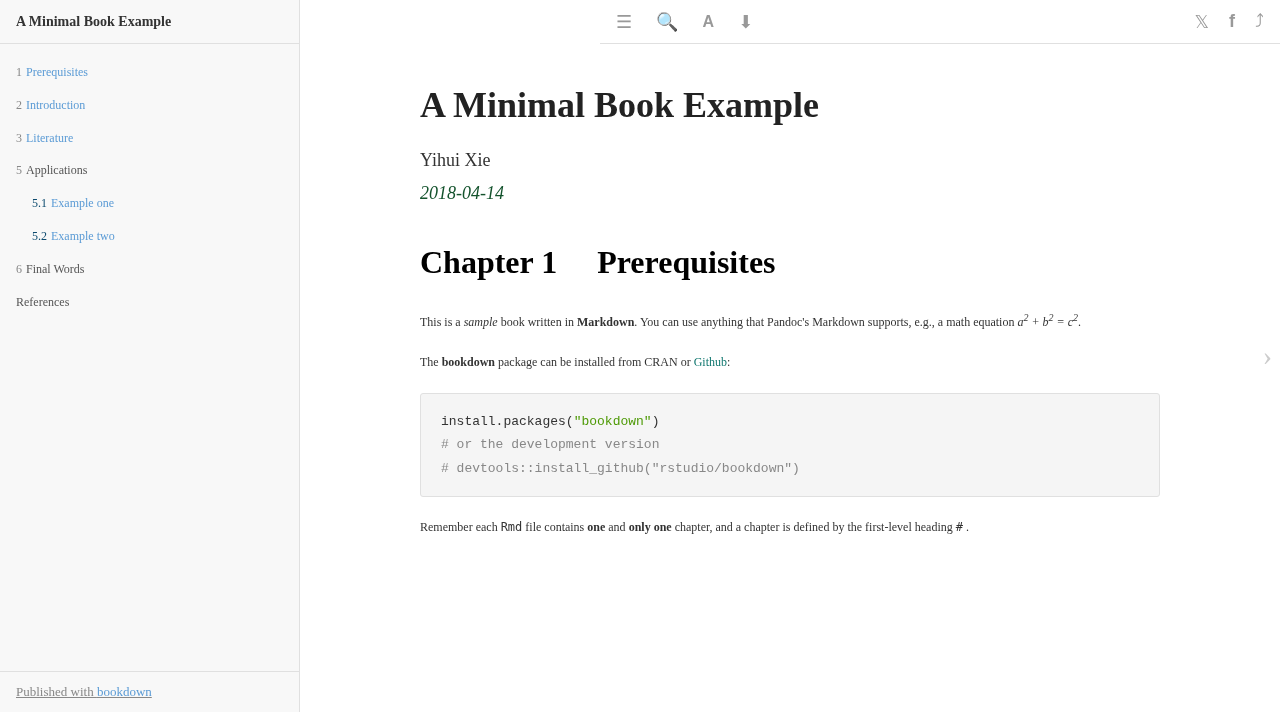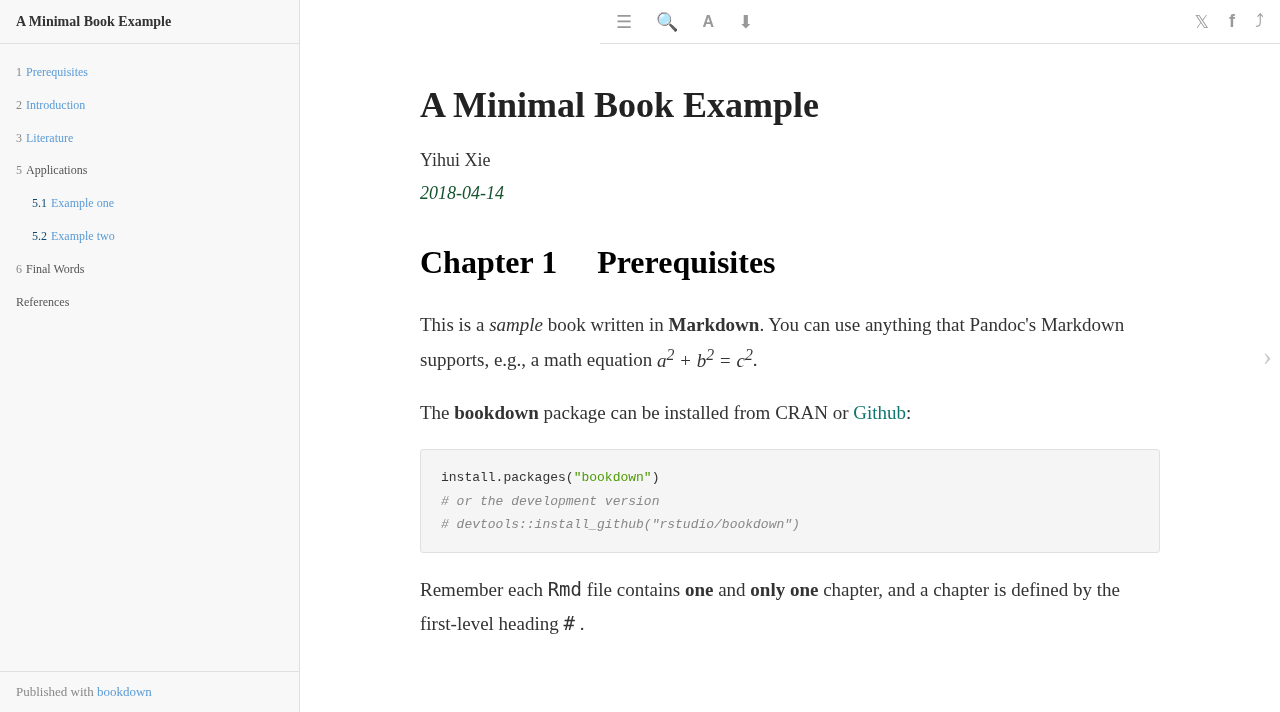--- a/index.html
+++ b/index.html
@@ -64,20 +64,21 @@
 
     .nav-item.sub-item .sub-link {
       color: #5b9bd5;
     }
 
     #sidebar-footer {
       padding: 12px 16px;
       font-size: 13px;
       color: #888;
       border-top: 1px solid #e0e0e0;
+      text-decoration: underline;
     }
 
     #sidebar-footer a {
       color: #5b9bd5;
       text-decoration: none;
     }
 
     
     #toolbar {
       position: absolute;
@@ -155,21 +156,21 @@
 
     #chapter-title {
       font-size: 32px;
       font-weight: bold;
       color: #000000;
       margin-bottom: 28px;
       font-family: Georgia, serif;
     }
 
     .content-para {
-      font-size: 19px;
+      font-size: 12px;
       line-height: 1.7;
       color: #333;
       margin-bottom: 20px;
     }
 
     .content-para em {
       font-style: italic;
     }
 
     .content-para strong {
@@ -187,21 +188,21 @@
       border-radius: 3px;
       padding: 16px 20px;
       font-family: 'Courier New', Courier, monospace;
       font-size: 13px;
       line-height: 1.8;
       margin-bottom: 20px;
       color: #333;
     }
 
     .code-string { color: #4e9a06; }
-    .code-comment { color: #888; font-style: italic; }
+    .code-comment { color: #888; }
 
     
     .math-inline {
       font-style: italic;
     }
 
     
     #next-arrow {
       position: fixed;
       right: 8px;

